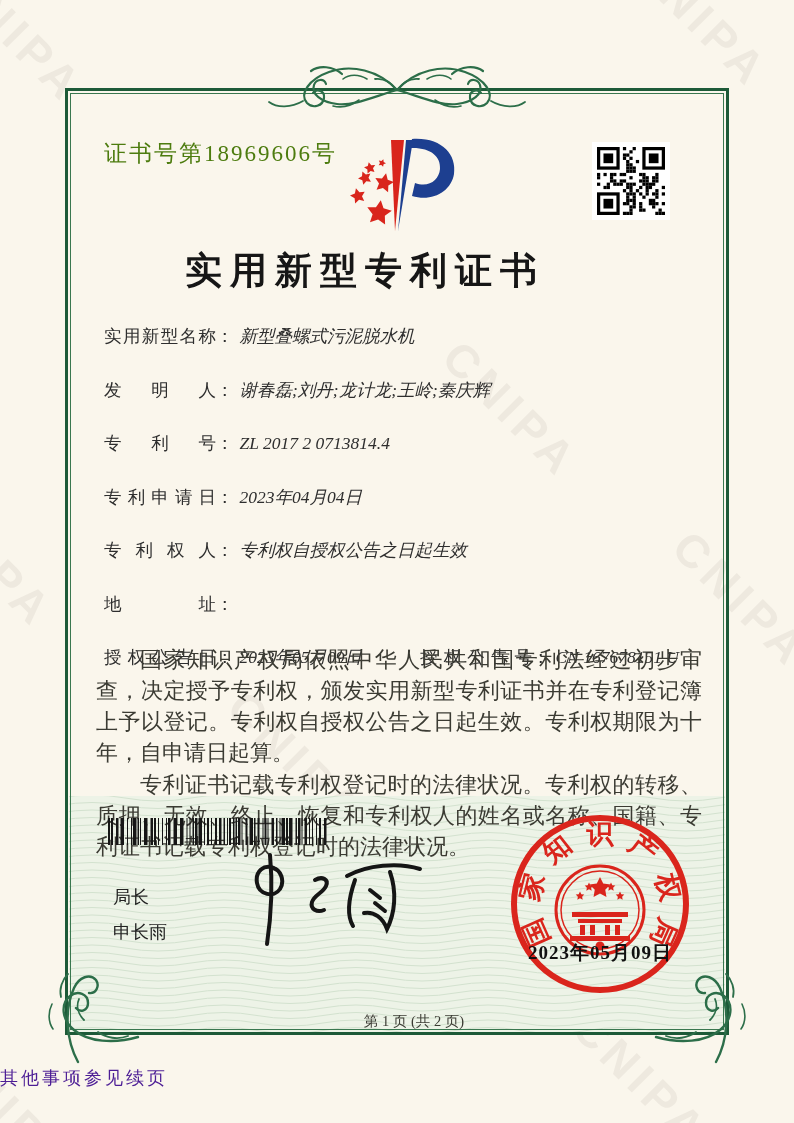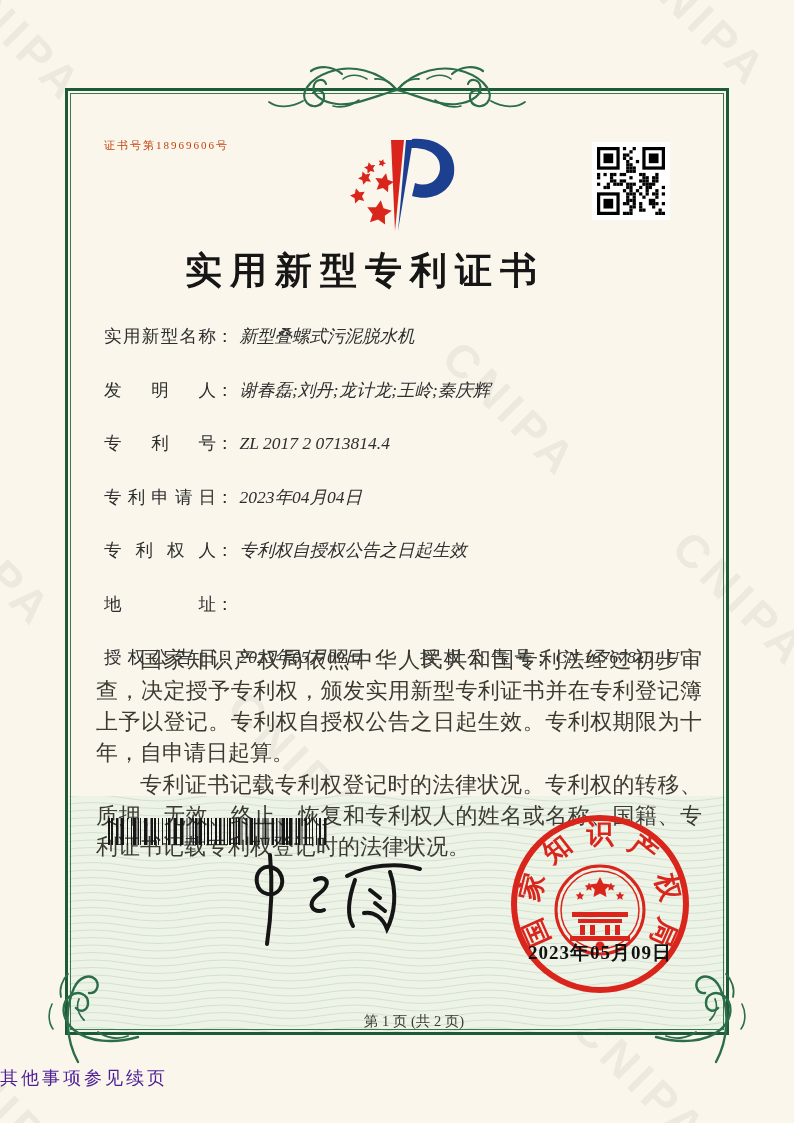--- a/index.html
+++ b/index.html
@@ -16,21 +16,21 @@
   .frame{position:absolute;left:65px;top:88px;width:664px;height:947px;
          border:3px solid #1d5a38;box-sizing:border-box;}
   .frame-inner{position:absolute;left:2px;top:2px;right:2px;bottom:2px;
                border:1px solid #39774f;}
 
   
   .wave-strip{position:absolute;left:69px;top:796px;width:656px;height:236px;
               background:#edf3e7;overflow:hidden;}
   .wave-strip svg{display:block;}
 
-  .cert-no{position:absolute;left:104px;top:138px;font-size:11px;letter-spacing:2px;color:#c2410c;}
+  .cert-no{position:absolute;left:104px;top:138px;font-size:23px;letter-spacing:2px;color:#4d7c0f;}
 
   .logo{position:absolute;left:338px;top:134px;width:132px;height:110px;}
   .qr-box{position:absolute;left:592px;top:142px;width:78px;height:78px;background:#ffffff;}
   .qr-box svg{display:block;margin:5px;}
 
   .title{position:absolute;left:0;top:246px;width:730px;text-align:center;
          font-size:37px;font-weight:bold;letter-spacing:8px;color:#161616;}
 
   .fields{position:absolute;left:104px;top:324px;width:600px;}
   .field-row{display:flex;align-items:baseline;margin-bottom:29.5px;font-size:17.5px;color:#2e2e2e;}
@@ -437,20 +437,24 @@
       <rect x="190" y="0" width="2.5" height="27" fill="#161616"></rect>
       <rect x="193.5" y="0" width="1" height="27" fill="#161616"></rect>
       <rect x="196.5" y="0" width="2.5" height="27" fill="#161616"></rect>
       <rect x="201" y="0" width="1" height="27" fill="#161616"></rect>
       <rect x="204" y="0" width="1" height="27" fill="#161616"></rect>
       <rect x="208" y="0" width="1" height="27" fill="#161616"></rect>
       <rect x="211" y="0" width="2" height="27" fill="#161616"></rect>
       <rect x="216" y="0" width="2.5" height="27" fill="#161616"></rect>
     </svg>
 
+  <div class="sig-block">
+    <div>局长</div>
+    <div>申长雨</div>
+  </div>
 
   <svg class="signature" viewBox="0 0 200 100">
     <g fill="none" stroke="#151515" stroke-width="4" stroke-linecap="round">
       <path d="M42,16 C32,12 23,19 25,31 C27,43 42,46 48,37 C53,29 49,18 41,16"></path>
       <path d="M38,3 C40,24 40,58 35,92"></path>
       <path d="M83,28 C90,24 97,27 94,34 C91,41 82,43 80,50 C78,57 85,61 92,58"></path>
       <path d="M115,24 C135,13 166,10 188,17"></path>
       <path d="M123,28 C116,48 115,64 121,74"></path>
       <path d="M158,20 C165,40 163,61 155,77 C151,66 142,59 132,61"></path>
       <path d="M138,38 l10,8"></path>

